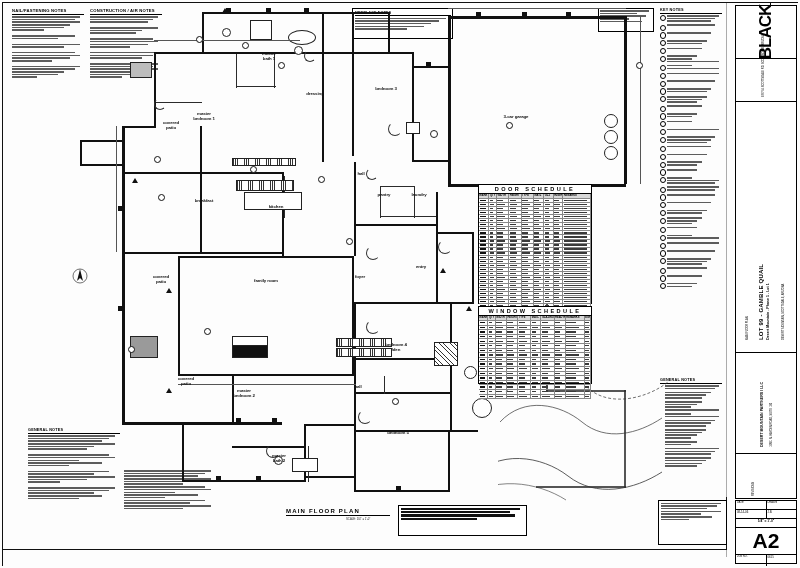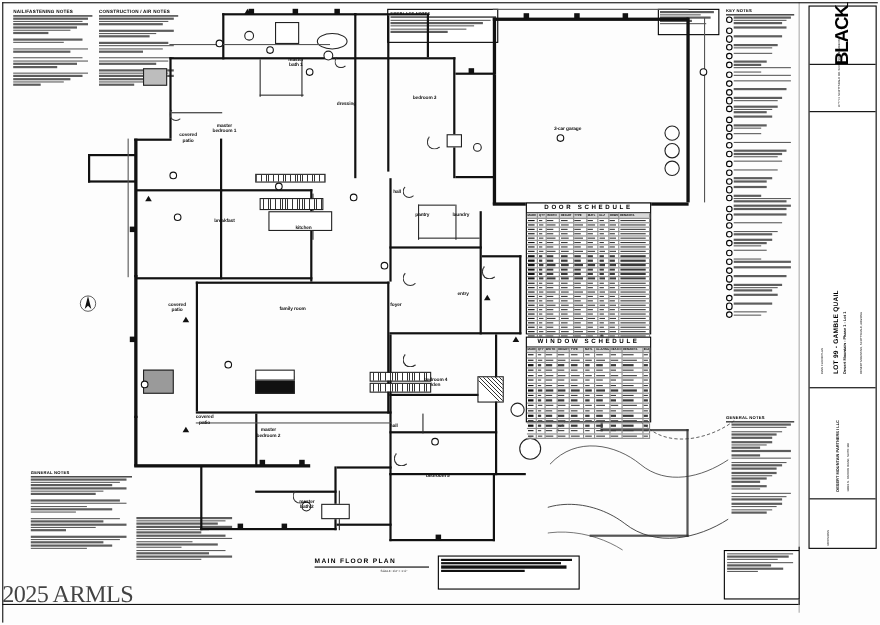--- a/index.html
+++ b/index.html
@@ -2342,16 +2342,31 @@
     </div>
     <div class="tb-cell" style="height:100px;">
       <div class="vert tb-sub" style="left:24px;top:94px;">DESERT MOUNTAIN PARTNERS I LLC</div>
       <div class="vert tb-small" style="left:34px;top:94px;">10601 N. HAYDEN ROAD, SUITE 100</div>
     </div>
     <div style="height:46px;position:relative;">
       <div class="vert tb-small" style="left:16px;top:42px;">REVISIONS</div>
     </div>
   </div>
 
-
-  <div id="watermark">2025 ARMLS</div>
+  <div id="sheetno">
+    <div style="display:flex;border-bottom:.8px solid #000;height:8px;">
+      <div style="flex:1;border-right:.8px solid #000;font-size:2.6px;padding-left:1px;">DATE</div>
+      <div style="flex:1;font-size:2.6px;padding-left:1px;">DRAWN</div>
+    </div>
+    <div style="display:flex;border-bottom:.8px solid #000;height:8px;">
+      <div style="flex:1;border-right:.8px solid #000;font-size:2.8px;padding-left:1px;">08-14-06</div>
+      <div style="flex:1;font-size:2.8px;padding-left:1px;">J.B.</div>
+    </div>
+    <div style="border-bottom:.8px solid #000;height:8px;font-size:3.2px;text-align:center;font-weight:bold;">1/4" = 1'-0"</div>
+    <div class="sheet-num" style="height:24px;border-bottom:.8px solid #000;">A2</div>
+    <div style="display:flex;height:11px;">
+      <div style="flex:1;border-right:.8px solid #000;font-size:2.6px;padding-left:1px;">JOB NO.</div>
+      <div style="flex:1;font-size:2.8px;padding-left:1px;">0615</div>
+    </div>
+  </div>
+
 
 </div>
 
 </body></html>

